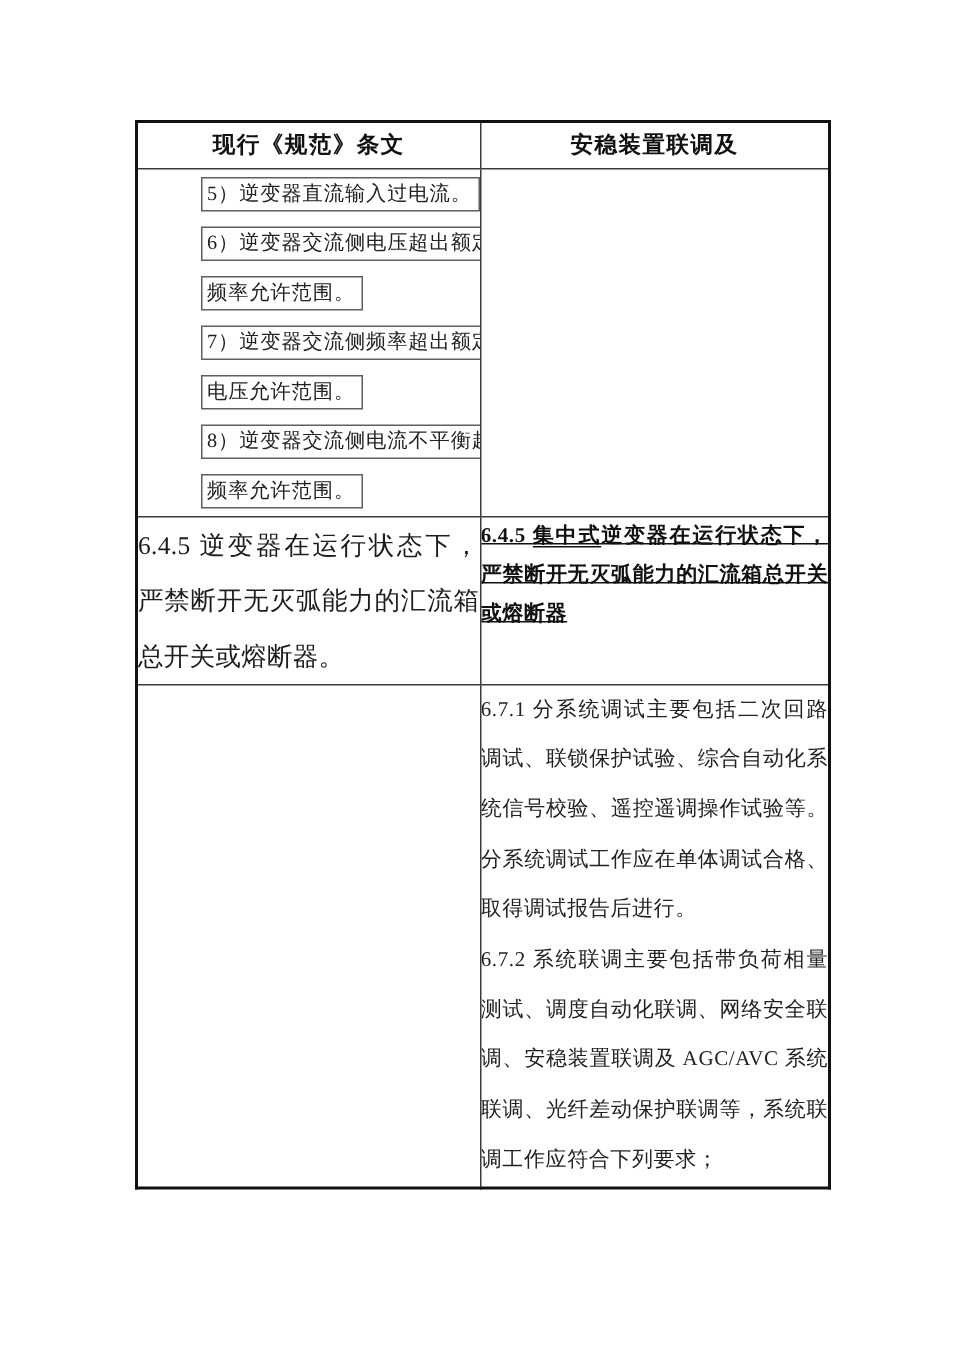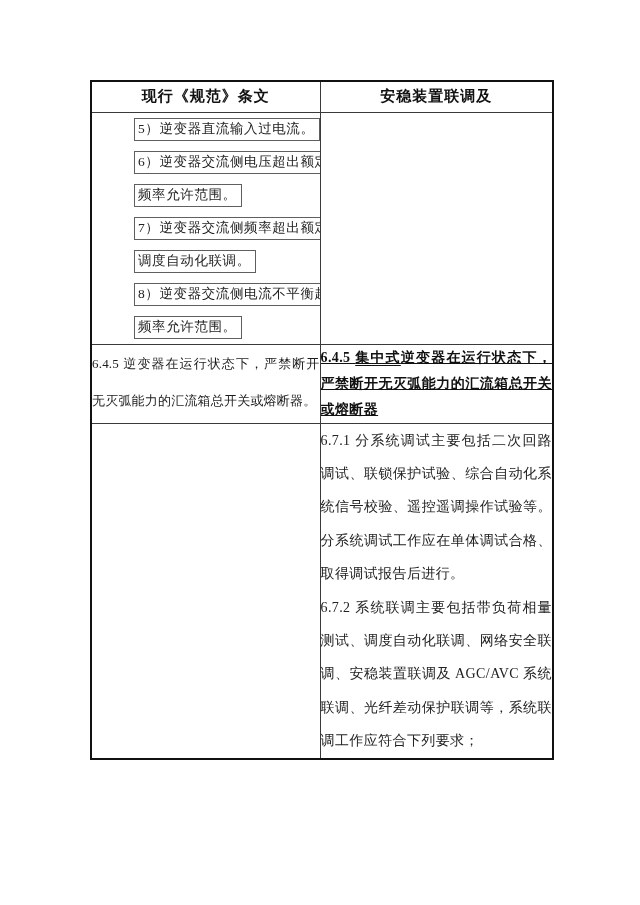--- a/index.html
+++ b/index.html
@@ -58,21 +58,21 @@
     padding: 1px 4px 2px 3px;
     font-size: 13.5px;
     letter-spacing: 0.6px;
     white-space: nowrap;
     color: #222;
   }
 
   
   tr.row-645 td { height: 76px; }
   .cur645 {
-    font-size: 13px;
+    font-size: 17px;
     line-height: 37px;
     padding: 2px 5px 0 6px;
     text-align: justify;
     letter-spacing: 0.2px;
   }
   .rev645 {
     font-size: 14px;
     font-weight: bold;
     line-height: 26px;
     padding: 3px 5px 0 6px;
@@ -140,21 +140,21 @@
         <div class="boxline">
           <span class="boxed">6）逆变器交流侧电压超出额定</span>
         </div>
         <div class="boxline">
           <span class="boxed">频率允许范围。</span>
         </div>
         <div class="boxline">
           <span class="boxed">7）逆变器交流侧频率超出额定</span>
         </div>
         <div class="boxline">
-          <span class="boxed">调度自动化联调。</span>
+          <span class="boxed">电压允许范围。</span>
         </div>
         <div class="boxline">
           <span class="boxed">8）逆变器交流侧电流不平衡超</span>
         </div>
         <div class="boxline">
           <span class="boxed">频率允许范围。</span>
         </div>
       </td>
       <td></td>
     </tr>

